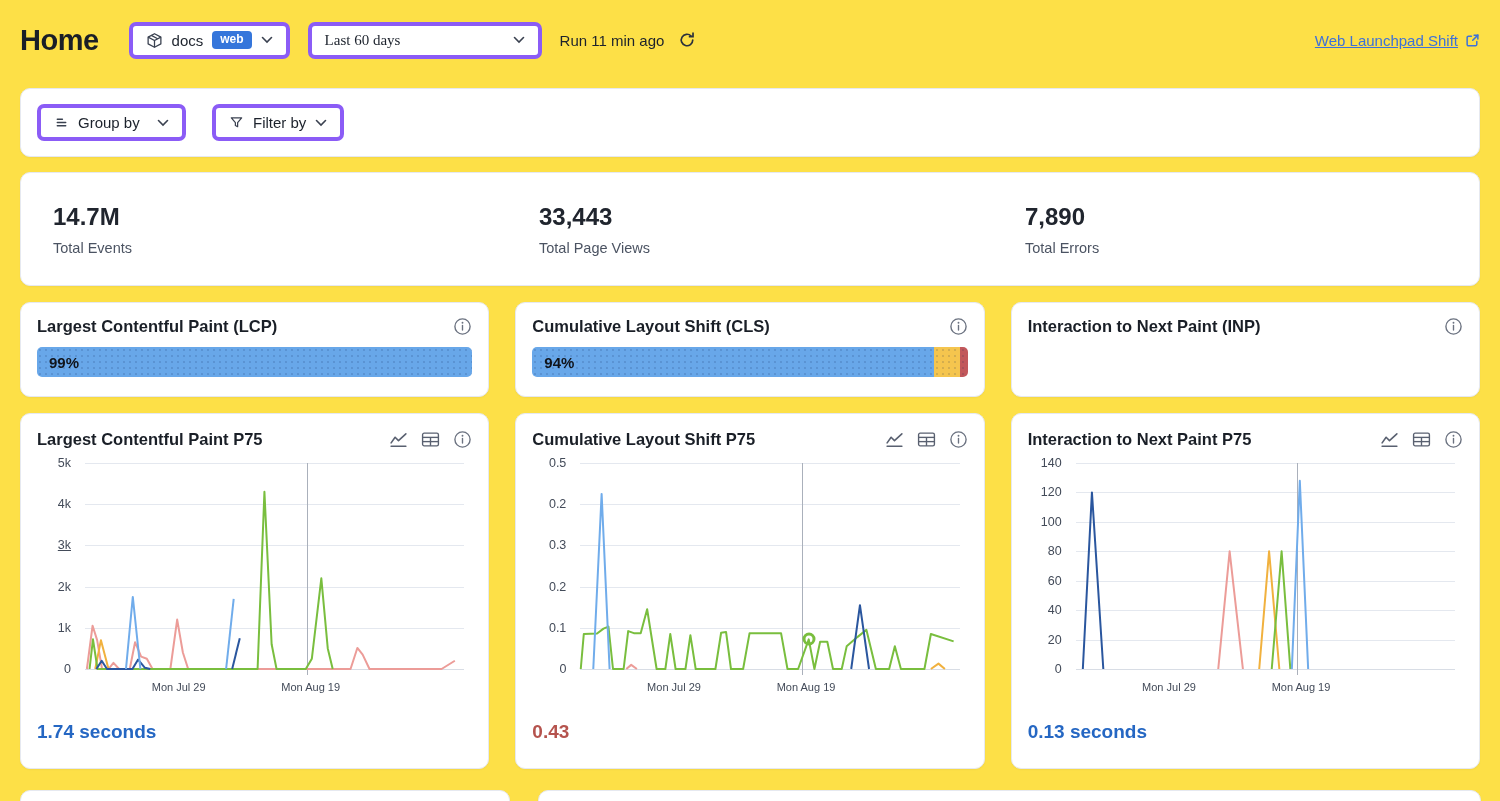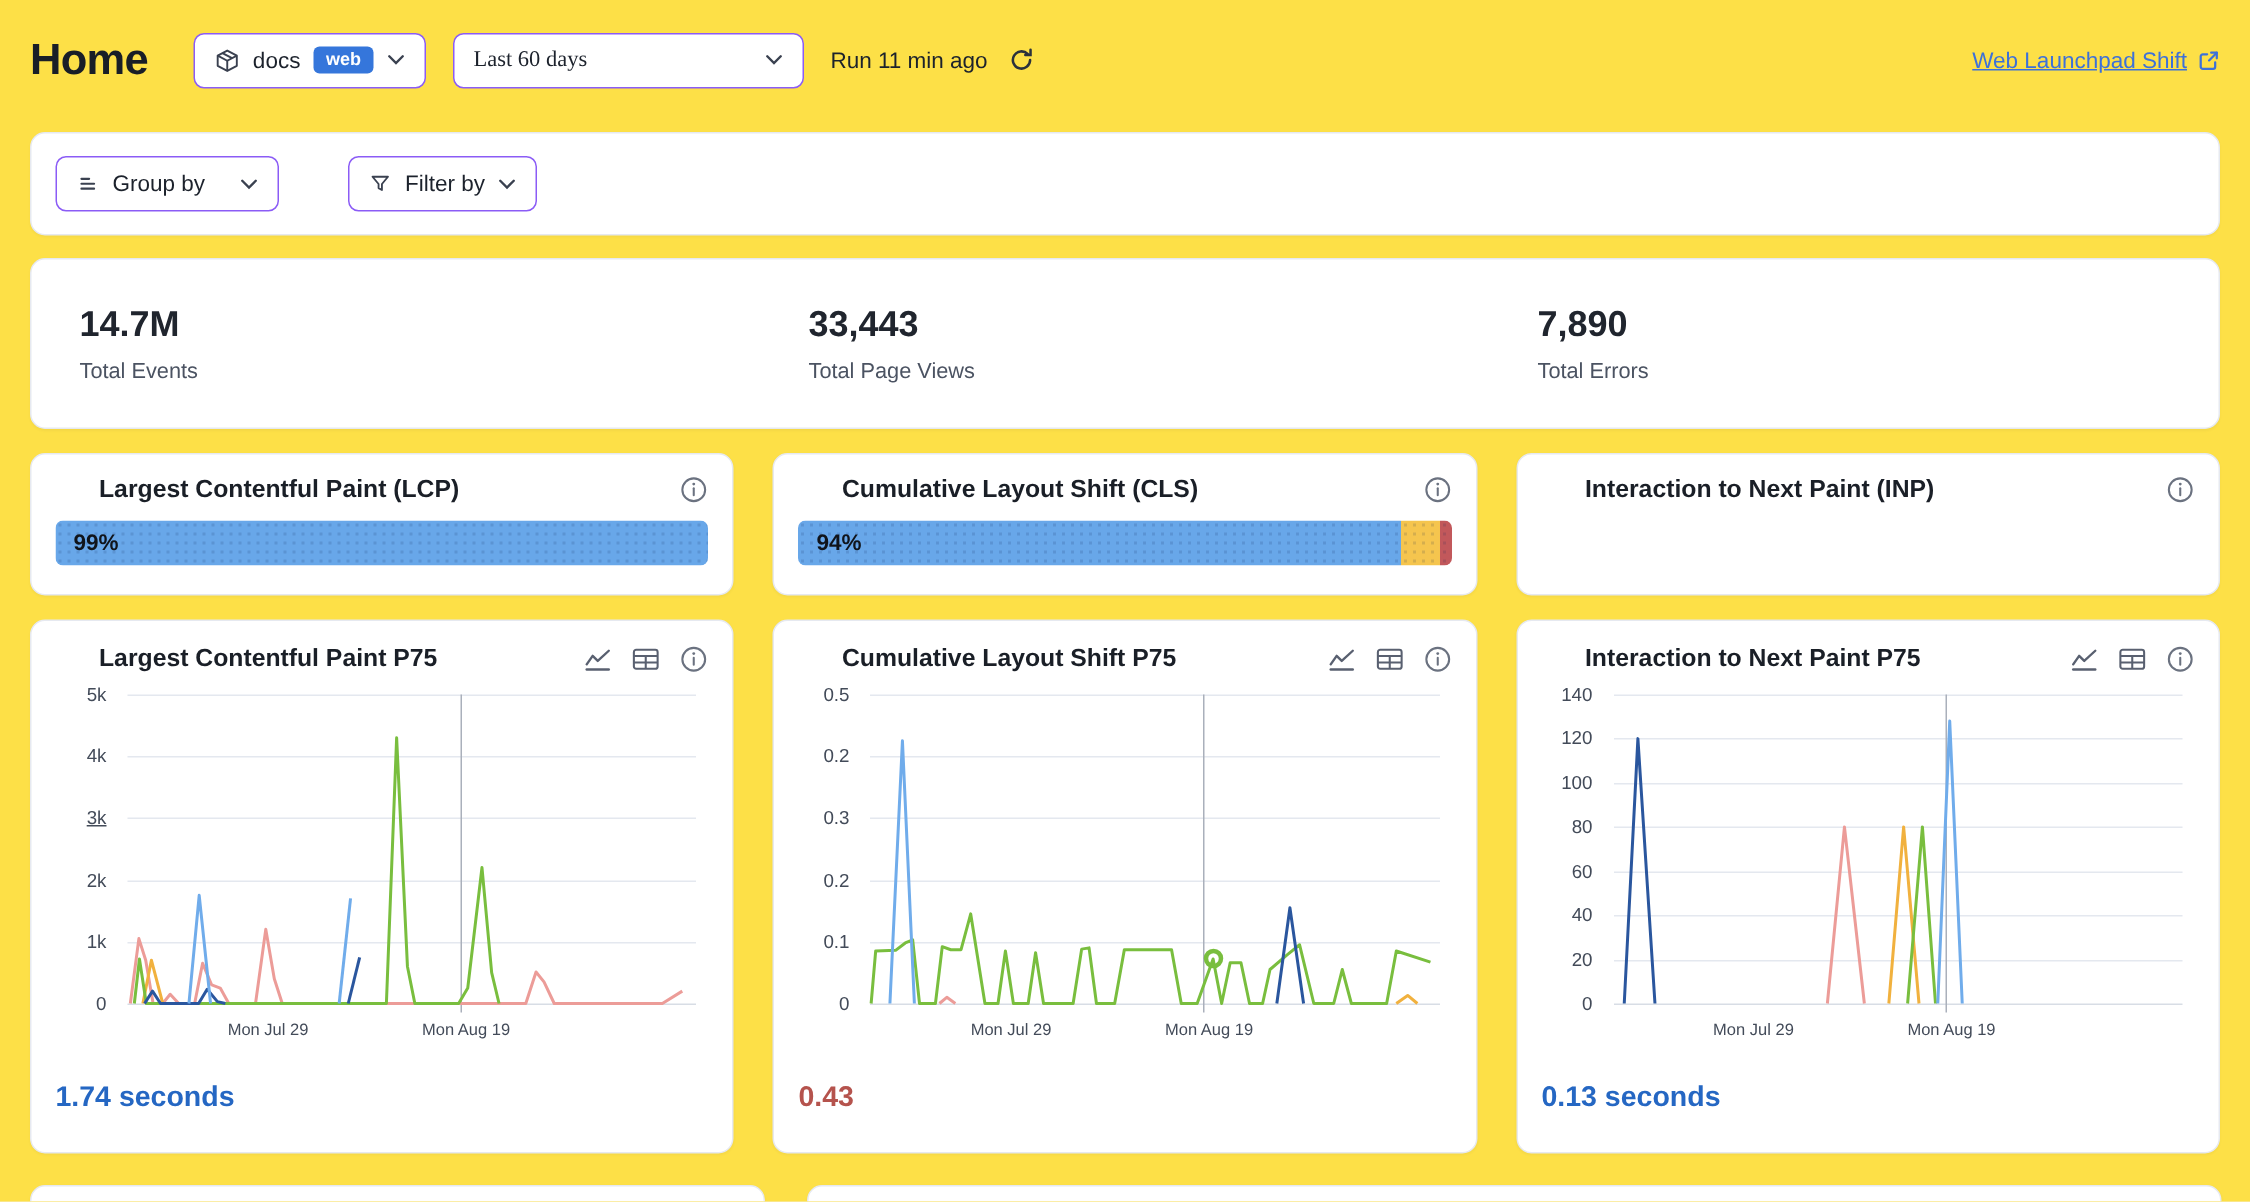--- a/index.html
+++ b/index.html
@@ -5,42 +5,42 @@
   * { margin:0; padding:0; box-sizing:border-box; }
   html,body { width:1500px; height:801px; }
   body { font-family:"Liberation Sans", sans-serif; background:#F3F4F8; color:#1B212B; }
   #app { position:relative; width:1500px; height:801px; overflow:hidden; background:#fde047; }
 
   .card { background:#fff; border:1px solid #E6E9F0; border-radius:10px; box-shadow:0 1px 2px rgba(20,30,60,.04); }
 
   
   .topbar { position:absolute; top:0; left:0; right:0; height:80px; display:flex; align-items:center; padding:0 20px; }
   .page-title { font-size:29px; font-weight:800; letter-spacing:-.5px; color:#191E27; margin-right:30px; }
-  .select-btn { display:flex; align-items:center; gap:9px; background:#fff; border:1px solid #8b5cf6; border-radius:7px; height:37px; padding:12px 13px; font-size:15px; color:#1C222C; cursor:pointer; }
+  .select-btn { display:flex; align-items:center; gap:9px; background:#fff; border:4px solid #8b5cf6; border-radius:7px; height:37px; padding:12px 13px; font-size:15px; color:#1C222C; cursor:pointer; }
   .select-btn + .select-btn { margin-left:18px; }
   .date-select { width:234px; justify-content:space-between;font-family:Liberation Serif, serif; }
   .badge { background:#3576DB; color:#fff; font-size:12px; font-weight:700; padding:2.5px 8px; border-radius:4px; line-height:1.1; }
   .run-status { margin-left:18px; font-size:15px; color:#1C222C; }
   .icon-btn { display:inline-flex; align-items:center; justify-content:center; margin-left:14px; cursor:pointer; }
   .spacer { flex:1; }
   .docs-link { display:flex; align-items:center; gap:7px; color:#3D71D9; font-size:15px; text-decoration:underline; cursor:pointer; }
 
   
-  .filter-card { position:absolute; top:88px; left:20px; width:1460px; height:69px; display:flex; align-items:center; padding:0 16px; gap:28px;text-align:center; }
+  .filter-card { position:absolute; top:88px; left:20px; width:1460px; height:69px; display:flex; align-items:center; padding:0 16px; gap:8px;text-align:center; }
 
   
   .stats-card { position:absolute; top:172px; left:20px; width:1460px; height:114px; display:grid; grid-template-columns:repeat(3,1fr); align-items:center; }
   .stat { padding-left:32px; }
   .stat-value { font-size:24px; font-weight:700; color:#20252E; }
   .stat-label { margin-top:9px; font-size:14.5px; color:#4B5362; }
 
   
   .vitals-row { position:absolute; top:302px; left:20px; width:1460px; display:grid; grid-template-columns:repeat(3,1fr); gap:26px; }
   .vital-card { height:95px; padding:14px 16px 0 16px; }
-  .card-head { display:flex; align-items:flex-start; justify-content:space-between;margin-left:29px; }
+  .card-head { display:flex; align-items:flex-start; justify-content:space-between; }
   .card-title { font-size:16.5px; font-weight:700; color:#1A1F27; }
   .vital-bar { position:relative; margin-top:11px; height:30px; border-radius:5px; overflow:hidden; display:flex; background:#fff; }
   .bar-seg { height:100%; position:relative; }
   .bar-seg::after { content:""; position:absolute; inset:0; background-image:radial-gradient(rgba(10,30,80,.14) 1px, transparent 1.1px); background-size:6px 6px; }
   .bar-label { position:absolute; left:12px; top:50%; transform:translateY(-50%); font-size:15px; font-weight:700; color:#10141B; z-index:2; }
 
   
   .charts-row { position:absolute; top:413px; left:20px; width:1460px; display:grid; grid-template-columns:repeat(3,1fr); gap:26px; }
   .chart-card { height:356px; padding:16px; }
   .chart-actions { display:flex; align-items:center; gap:13px; color:#596070; }

